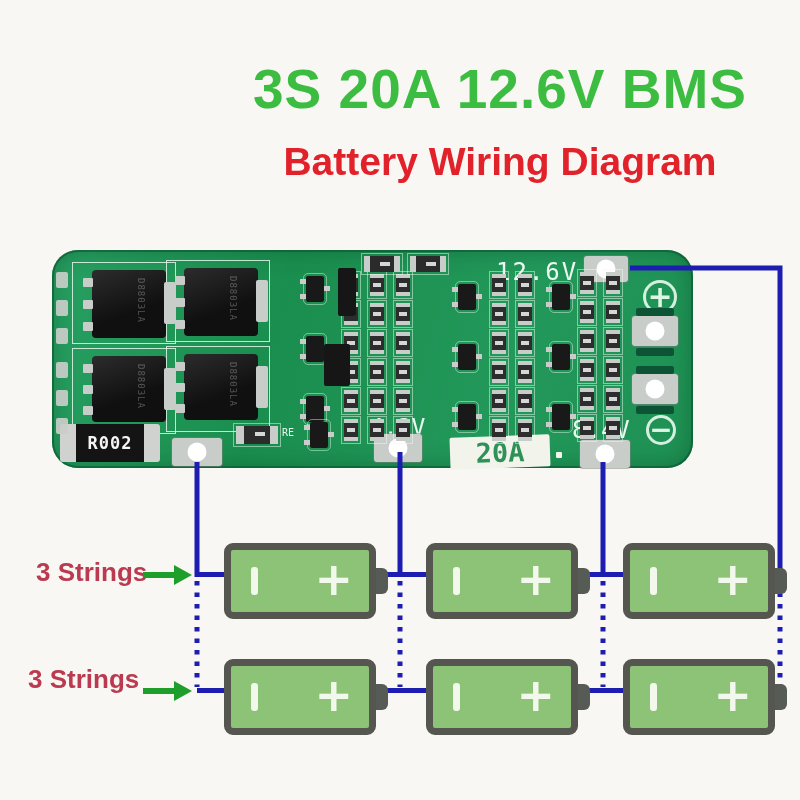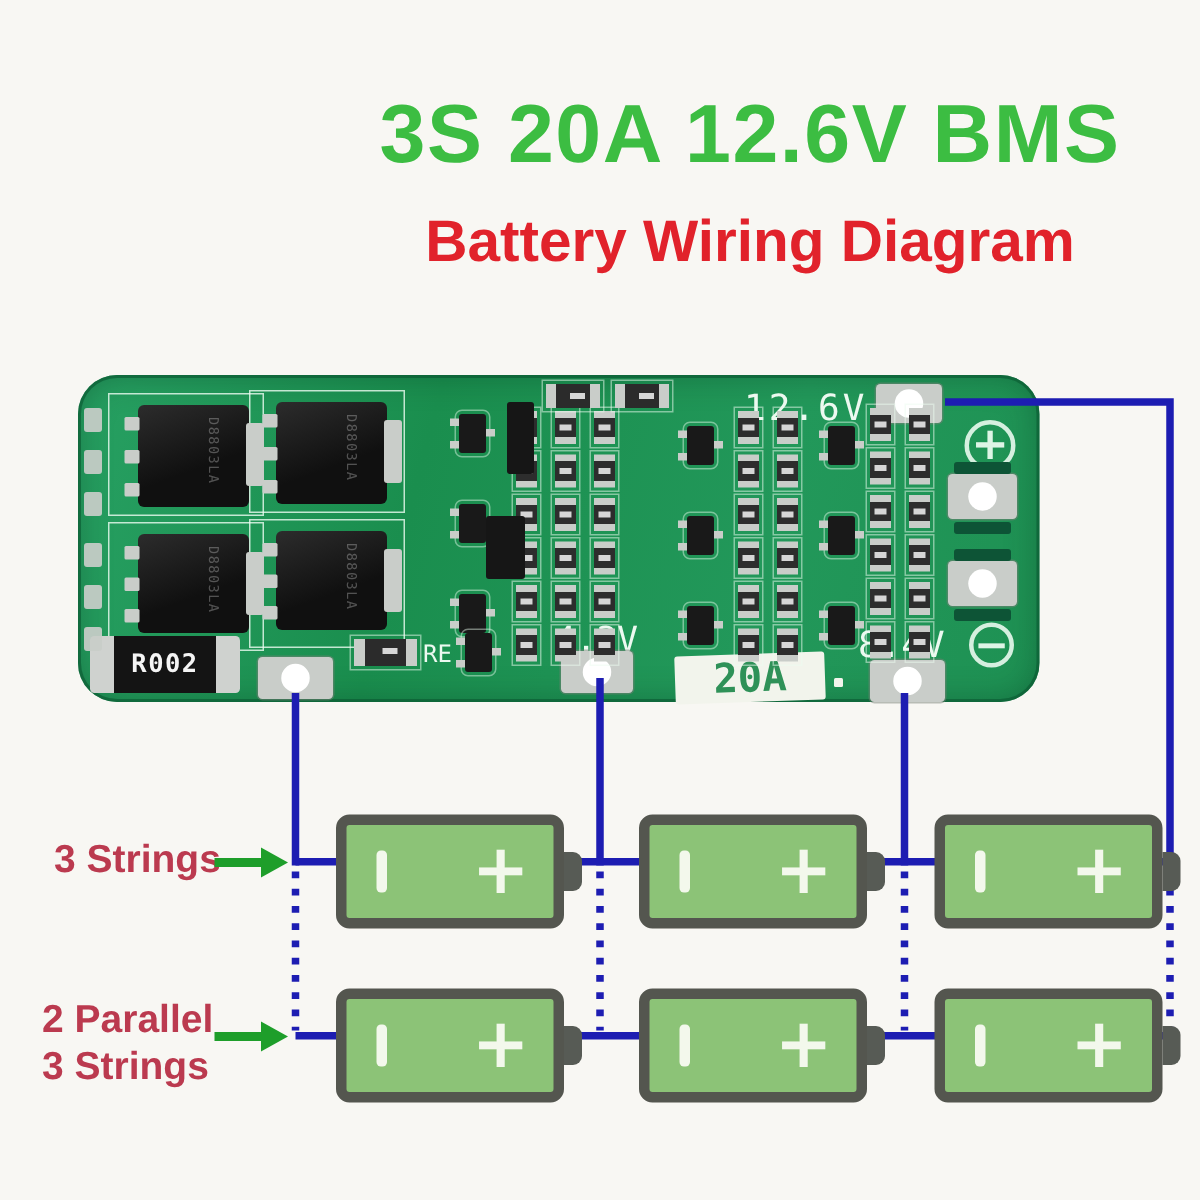--- a/index.html
+++ b/index.html
@@ -30,21 +30,21 @@
   .pad{background:var(--silver);border-radius:3px;box-shadow:0 0 0 1px rgba(120,130,120,.5)}
   .pad::after{content:"";position:absolute;left:50%;top:50%;transform:translate(-50%,-50%);
          width:19px;height:19px;border-radius:50%;background:#fff}
   .pads{background:var(--silver);border-radius:2px;opacity:.92}
   .strip{background:#0d5436;border-radius:2px}
   .blk{background:#161616;border-radius:2px}
   .silk{color:var(--silk);font-family:"DejaVu Sans Mono",monospace;font-weight:normal;line-height:1}
   .v126{left:444px;top:10px;font-size:24px;letter-spacing:2px}
   .v42{left:318px;top:166px;font-size:23px}
   .v84{left:520px;top:168px;font-size:24px}
-  .re{left:230px;top:178px;font-size:16px}
+  .re{left:230px;top:178px;font-size:10px}
   .shunt{left:8px;top:174px;width:100px;height:38px;border-radius:3px;display:flex;
          align-items:center;justify-content:center;
          background:linear-gradient(90deg,#cfd2cf 0 16%,#141414 16% 84%,#cfd2cf 84%)}
   .shunt span{position:static;color:#f5f5f5;font:bold 17px "DejaVu Sans Mono",monospace;letter-spacing:1px}
   .ampplate{left:398px;top:186px;width:100px;height:32px;background:var(--plate);
          transform:rotate(-2deg);display:flex;align-items:center;justify-content:center;border-radius:2px}
   .ampplate span{position:static;color:var(--platetext);font:bold 27px "DejaVu Sans Mono",monospace}
   .dotm{background:var(--plate);border-radius:1px}
   .sym{border:3px solid rgba(233,250,238,.9);border-radius:50%;color:rgba(233,250,238,.95);
        display:flex;align-items:center;justify-content:center;font-weight:bold;
@@ -391,17 +391,16 @@
     <span class="bneg"></span>
     <span class="bpos">+</span>
   </div>
   <div class="battery" style="left:623px;top:659px">
     <span class="bneg"></span>
     <span class="bpos">+</span>
   </div>
 
   <div class="rlabel r1">3 Strings</div>
   <div class="rlabel r2">
-    <div>2 Parallel</div>
     <div>3 Strings</div>
   </div>
 
 </div>
 
 </body></html>

